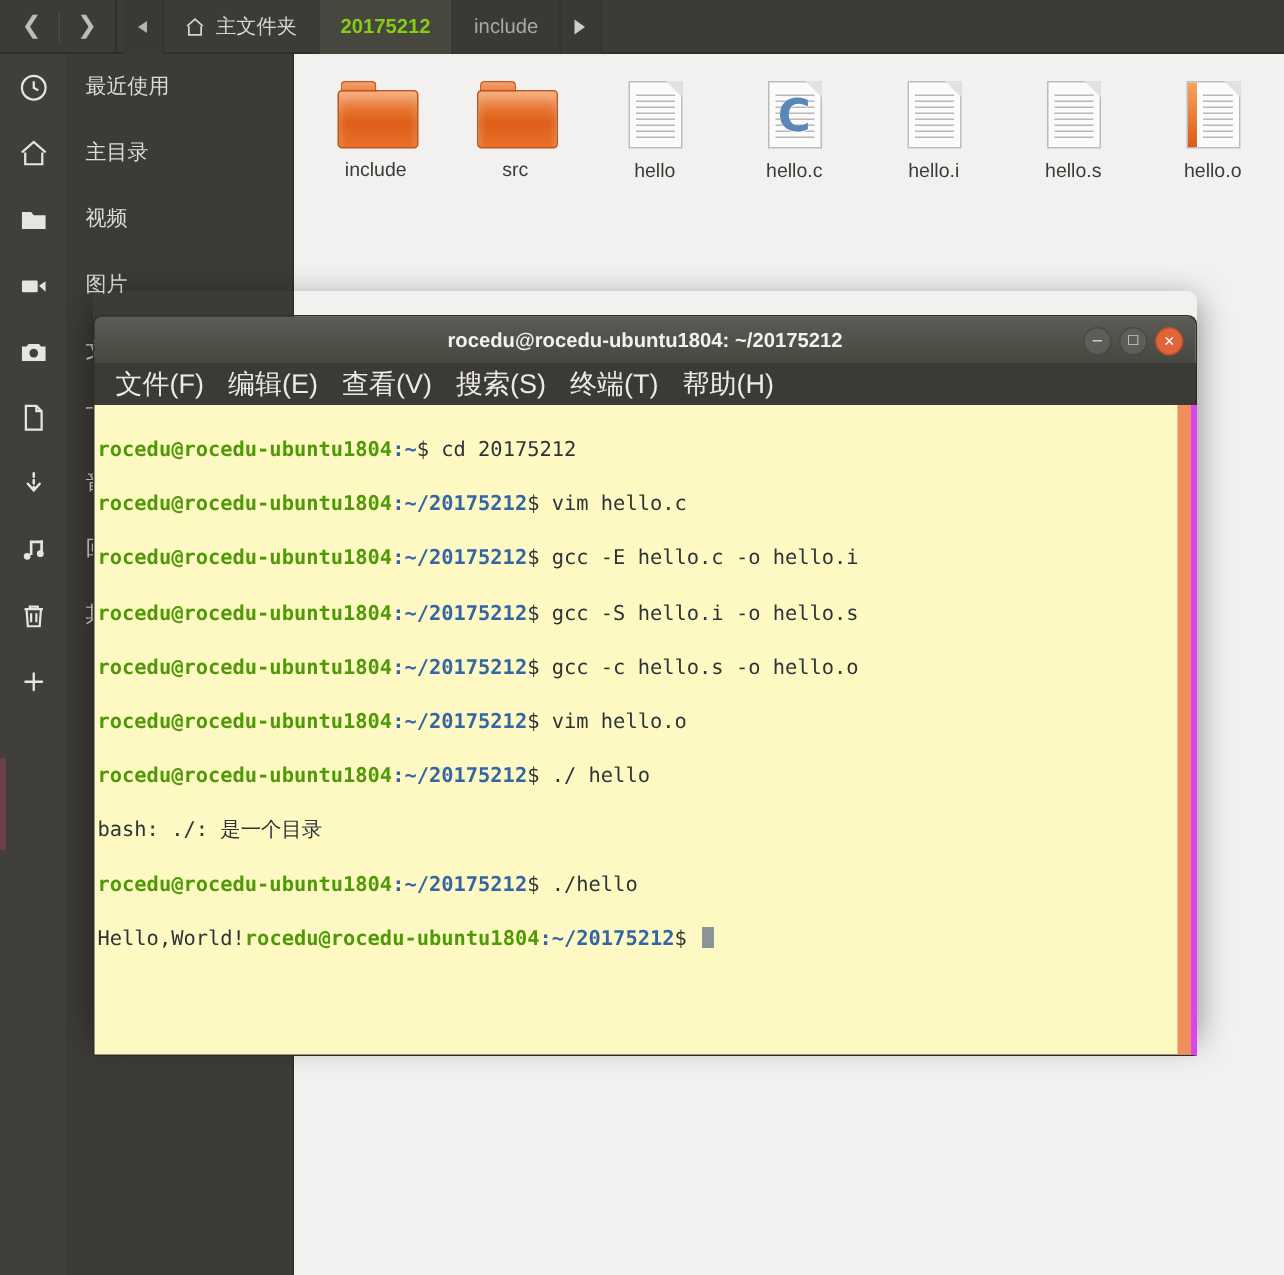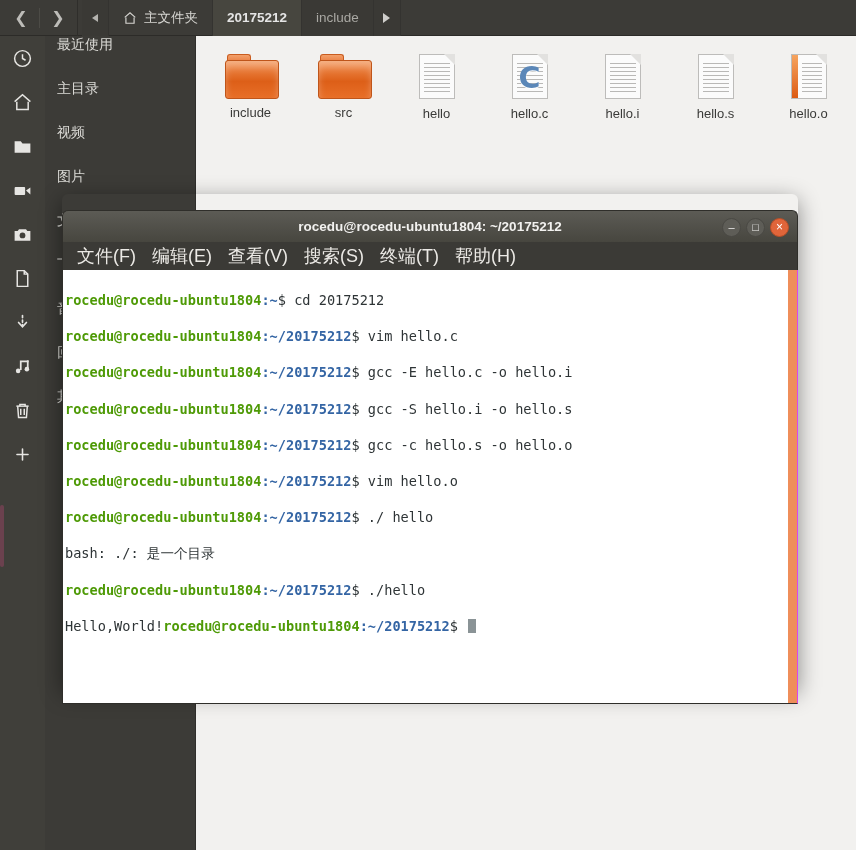--- a/index.html
+++ b/index.html
@@ -28,21 +28,21 @@
   .nav-divider{width:1px;height:36px;background:#2f2e2b;margin:0 4px;}
 
   .crumbs{display:flex;align-items:stretch;height:36px;}
   .crumb{
     display:flex;align-items:center;gap:7px;
     padding:0 14px;height:36px;box-sizing:border-box;
     color:#c6c5c1;font-size:13.5px;
     border-right:1px solid #343330;
   }
   .crumb.home{color:#d6d5d1;}
-  .crumb.active{background:#47463f;color:#e5e5e5;font-weight:bold;}
+  .crumb.active{background:#47463f;color:#84cc16;font-weight:bold;}
   .crumb.dim{color:#a9a8a3;background:#3a3935;}
   .crumb-arrow{
     width:26px;height:36px;display:flex;align-items:center;justify-content:center;
     background:#3a3935;border-right:1px solid #343330;
   }
   .tri-r{width:0;height:0;border-left:7px solid #cfcecb;border-top:5px solid transparent;border-bottom:5px solid transparent;}
   .tri-l{width:0;height:0;border-right:6px solid #b4b3af;border-top:4.5px solid transparent;border-bottom:4.5px solid transparent;}
 
   
   .launcher{
@@ -59,21 +59,21 @@
     position:absolute;left:0;top:469px;width:4px;height:62px;
     background:#7a4356;border-radius:2px;opacity:.75;
   }
 
   
   .sidebar{
     position:absolute;left:45px;top:36px;width:150px;height:814px;
     background:#3c3b37;border-right:1px solid #2f2e2b;
   }
   .side-item{
-    height:44px;display:flex;
+    height:44px;display:flex;align-items:center;
     padding-left:12px;box-sizing:border-box;
     color:#dcdbd7;font-size:14px;
   }
 
   
   .fileview{
     position:absolute;left:196px;top:36px;width:660px;height:814px;
     background:#f2f1ef;
   }
   .icon-grid{display:flex;flex-wrap:wrap;padding:10px 0 0 8px;}
@@ -146,22 +146,22 @@
   .wb.min{background:#5e5d57;border:1px solid #4a4944;}
   .wb.max{background:#5e5d57;border:1px solid #4a4944;}
   .wb.close{background:#e0653a;border:1px solid #b94f28;color:#fff;font-size:12px;}
   .term-menu{
     height:28px;background:#3b3a36;
     border-left:1px solid #2f2e2a;border-right:1px solid #2f2e2a;
     display:flex;align-items:center;gap:0;padding-left:6px;box-sizing:border-box;
   }
   .menu-item{color:#eceae6;font-size:18px;padding:0 8px;}
   .term-body{
-    position:relative;height:434px;background:#ffffff;
-    border-left:1px solid #2f2e2a;border-right:1px solid #d946ef;
+    position:relative;height:434px;background:#fef9c3;
+    border-left:1px solid #2f2e2a;border-right:4px solid #d946ef;
     border-bottom:1px solid #2f2e2a;
     box-sizing:border-box;overflow:hidden;
   }
   .term-text{
     font-family:"DejaVu Sans Mono","Liberation Mono",monospace;
     font-size:13.6px;line-height:18.1px;
     padding:3px 0 0 2px;white-space:pre;color:#2e3436;
   }
   .g{color:#4e9a06;font-weight:bold;}
   .b{color:#3465a4;font-weight:bold;}

